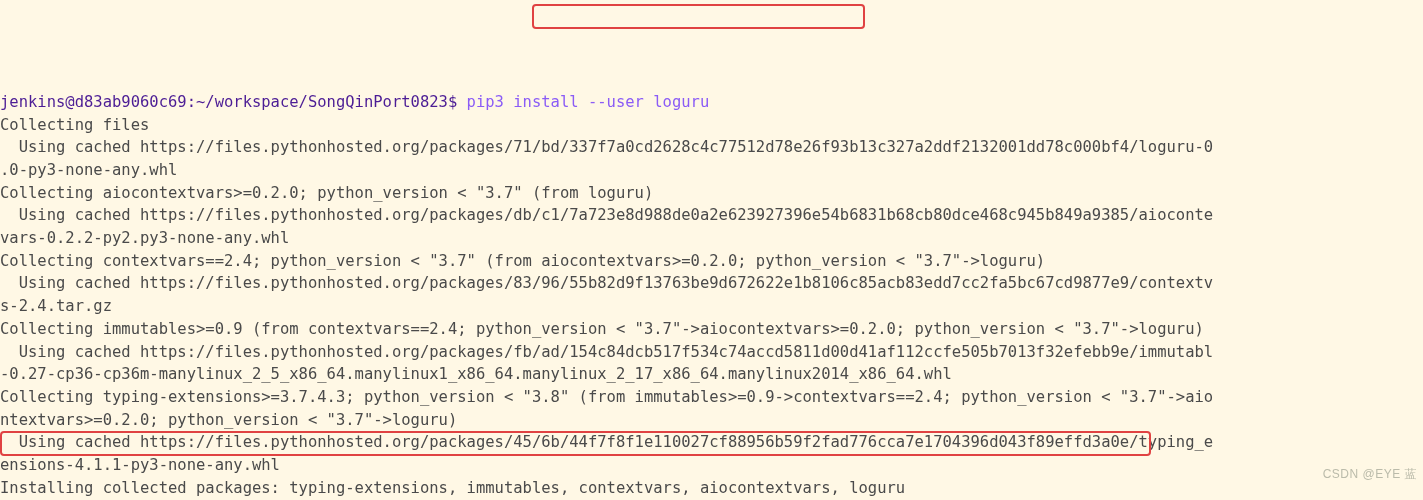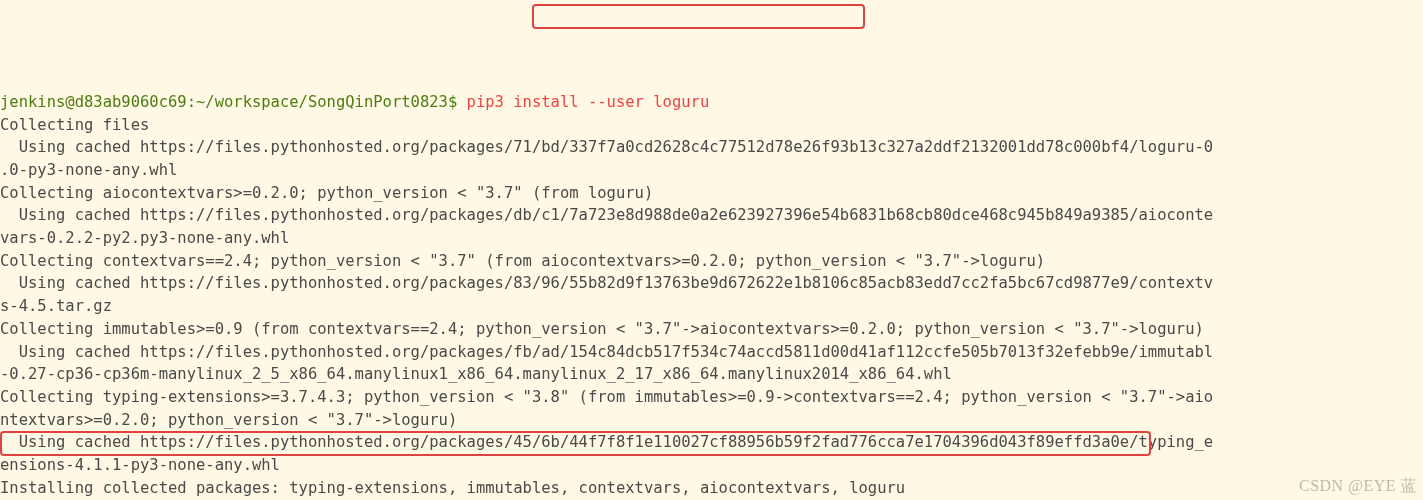--- a/index.html
+++ b/index.html
@@ -9,22 +9,22 @@
     font-size: 15.5px;
     line-height: 22.7px;
     color: #4a4a4a;
     white-space: pre;
     overflow: hidden;
     width: 1423px;
     height: 500px;
     position: relative;
   }
   .term { position: relative; padding: 0; }
-  .prompt { color: #4d7c0f; }
-  .cmd { color: #ef4444; }
+  .prompt { color: #4c1d95; }
+  .cmd { color: #8b5cf6; }
   .box-cmd {
     position: absolute;
     border: 2px solid #e04242;
     border-radius: 4px;
     top: 4px;
     left: 532px;
     width: 333px;
     height: 25px;
     pointer-events: none;
   }
@@ -33,43 +33,43 @@
     border: 2px solid #e04242;
     border-radius: 4px;
     top: 431px;
     left: 0px;
     width: 1151px;
     height: 25px;
     pointer-events: none;
   }
   .watermark {
     position: absolute;
-    bottom: 2px;
+    bottom: 14px;
     right: 6px;
-    font-size: 16px;
+    font-size: 12px;
     color: #bba;
-    font-family: Liberation Serif, serif;
+    font-family: Liberation Sans, sans-serif;
     letter-spacing: 0.5px;
   }
 </style>
 </head>
 <body>
 
 
 
 <div class="term"><span class="prompt">jenkins@d83ab9060c69:~/workspace/SongQinPort0823$</span><span class="cmd"> pip3 install --user loguru</span>
 <span>Collecting files</span>
 <span>  Using cached https://files.pythonhosted.org/packages/71/bd/337f7a0cd2628c4c77512d78e26f93b13c327a2ddf2132001dd78c000bf4/loguru-0</span>
 <span>.0-py3-none-any.whl</span>
 <span>Collecting aiocontextvars&gt;=0.2.0; python_version &lt; "3.7" (from loguru)</span>
 <span>  Using cached https://files.pythonhosted.org/packages/db/c1/7a723e8d988de0a2e623927396e54b6831b68cb80dce468c945b849a9385/aioconte</span>
 <span>vars-0.2.2-py2.py3-none-any.whl</span>
 <span>Collecting contextvars==2.4; python_version &lt; "3.7" (from aiocontextvars&gt;=0.2.0; python_version &lt; "3.7"-&gt;loguru)</span>
 <span>  Using cached https://files.pythonhosted.org/packages/83/96/55b82d9f13763be9d672622e1b8106c85acb83edd7cc2fa5bc67cd9877e9/contextv</span>
-<span>s-4.5.tar.gz</span>
+<span>s-2.4.tar.gz</span>
 <span>Collecting immutables&gt;=0.9 (from contextvars==2.4; python_version &lt; "3.7"-&gt;aiocontextvars&gt;=0.2.0; python_version &lt; "3.7"-&gt;loguru)</span>
 <span>  Using cached https://files.pythonhosted.org/packages/fb/ad/154c84dcb517f534c74accd5811d00d41af112ccfe505b7013f32efebb9e/immutabl</span>
 <span>-0.27-cp36-cp36m-manylinux_2_5_x86_64.manylinux1_x86_64.manylinux_2_17_x86_64.manylinux2014_x86_64.whl</span>
 <span>Collecting typing-extensions&gt;=3.7.4.3; python_version &lt; "3.8" (from immutables&gt;=0.9-&gt;contextvars==2.4; python_version &lt; "3.7"-&gt;aio</span>
 <span>ntextvars&gt;=0.2.0; python_version &lt; "3.7"-&gt;loguru)</span>
 <span>  Using cached https://files.pythonhosted.org/packages/45/6b/44f7f8f1e110027cf88956b59f2fad776cca7e1704396d043f89effd3a0e/typing_e</span>
 <span>ensions-4.1.1-py3-none-any.whl</span>
 <span>Installing collected packages: typing-extensions, immutables, contextvars, aiocontextvars, loguru</span>
 
 

